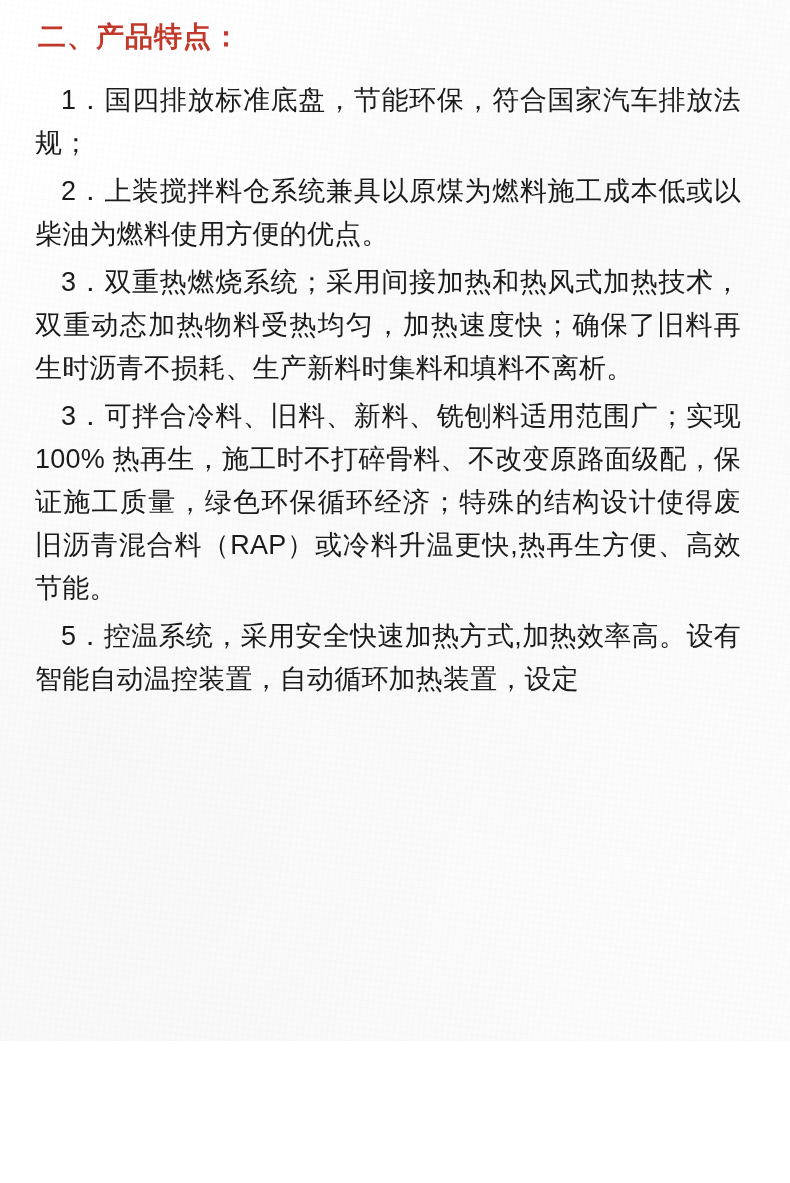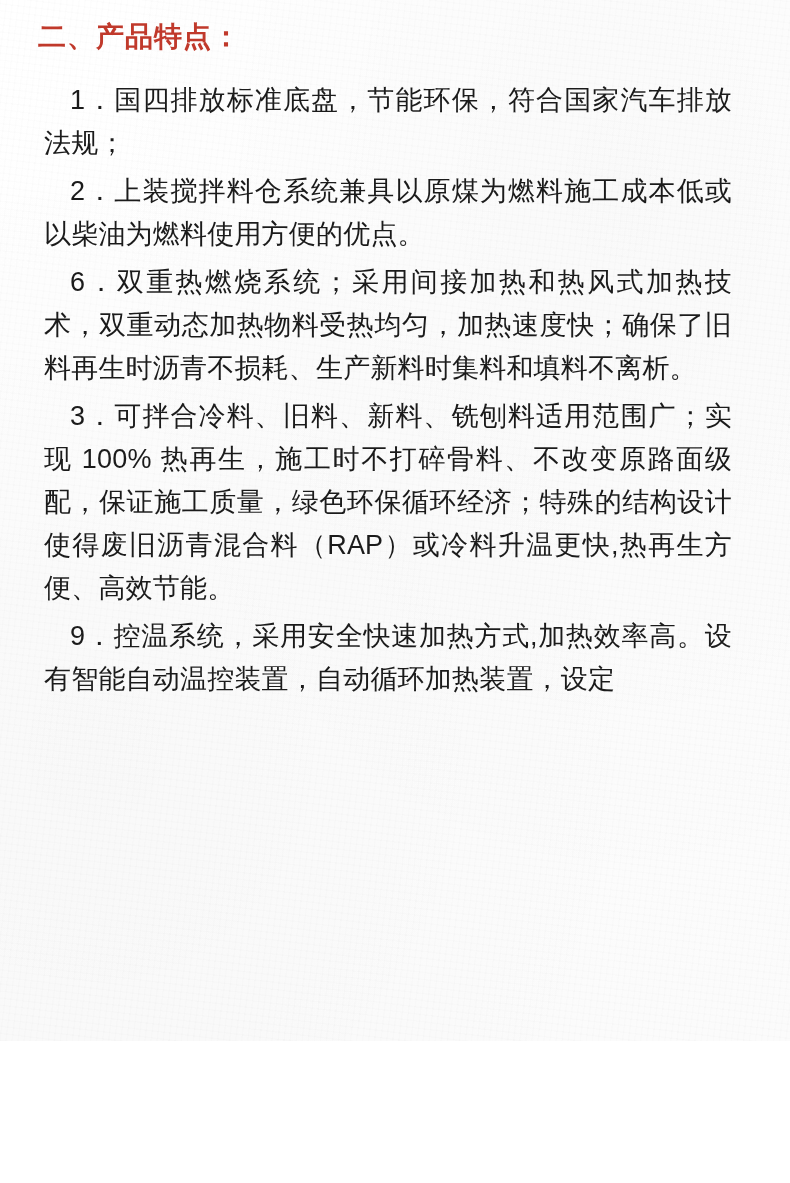--- a/index.html
+++ b/index.html
@@ -43,21 +43,21 @@
     color: #c0392b;
     letter-spacing: 1px;
     margin: 0 0 26px 10px;
     line-height: 1.1;
     white-space: nowrap;
   }
 
   .body-list {
     position: relative;
     z-index: 2;
-    margin: 16px;
+    margin: 7px;
     padding: 0;
     list-style: none;
   }
   .item {
     font-size: 27px;
     line-height: 43px;
     color: #1b1b1b;
     text-align: justify;
     text-justify: inter-character;
     margin: 0 0 5px 0;
@@ -69,18 +69,18 @@
 </head>
 <body>
 
 <div class="page">
 
   <h1 class="heading">二、产品特点：</h1>
 
   <ul class="body-list">
     <li class="item">1．国四排放标准底盘，节能环保，符合国家汽车排放法规；</li>
     <li class="item">2．上装搅拌料仓系统兼具以原煤为燃料施工成本低或以柴油为燃料使用方便的优点。</li>
-    <li class="item">6．双重热燃烧系统；采用间接加热和热风式加热技术，双重动态加热物料受热均匀，加热速度快；确保了旧料再生时沥青不损耗、生产新料时集料和填料不离析。</li>
+    <li class="item">3．双重热燃烧系统；采用间接加热和热风式加热技术，双重动态加热物料受热均匀，加热速度快；确保了旧料再生时沥青不损耗、生产新料时集料和填料不离析。</li>
     <li class="item">3．可拌合冷料、旧料、新料、铣刨料适用范围广；实现 100% 热再生，施工时不打碎骨料、不改变原路面级配，保证施工质量，绿色环保循环经济；特殊的结构设计使得废旧沥青混合料（RAP）或冷料升温更快,热再生方便、高效节能。</li>
-    <li class="item">9．控温系统，采用安全快速加热方式,加热效率高。设有智能自动温控装置，自动循环加热装置，设定</li>
+    <li class="item">5．控温系统，采用安全快速加热方式,加热效率高。设有智能自动温控装置，自动循环加热装置，设定</li>
   </ul>
 
 </div>
 
 </body></html>

